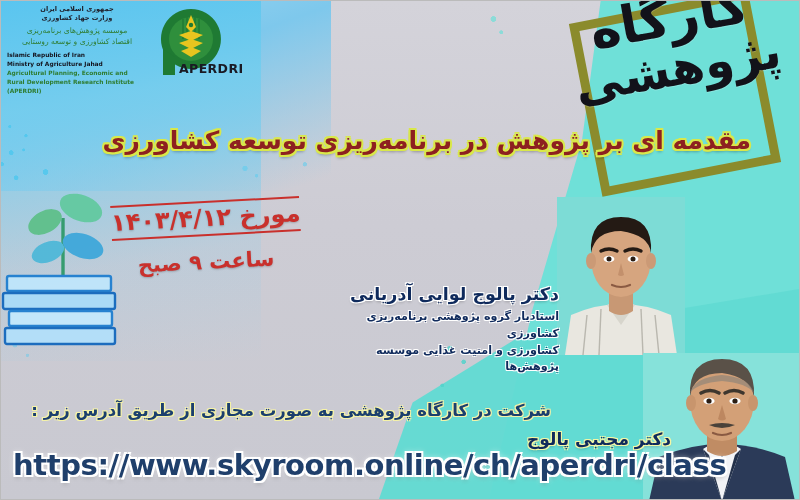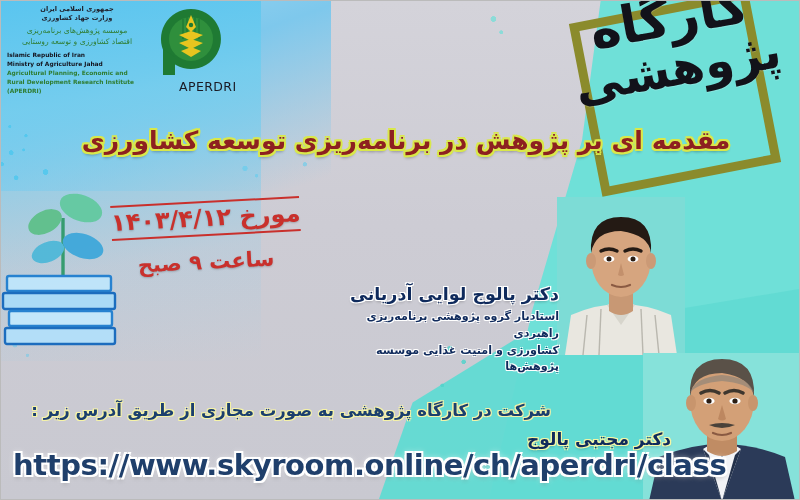--- a/index.html
+++ b/index.html
@@ -120,22 +120,22 @@
   }
   .org-en .dark{color:#15151f;font-weight:bold;}
   .org-en .green{color:#2f7d32;font-weight:bold;}
 
   
   .logo-wrap{
     position:absolute;left:138px;top:4px;width:104px;height:78px;z-index:9;
   }
   .logo-svg{display:block;}
   .logo-text{
-    position:absolute;left:40px;top:74px;
-    font-size:12.5px;font-weight:normal;color:#1a1a24;
+    position:absolute;left:40px;top:56px;
+    font-size:12.5px;font-weight:bold;color:#1a1a24;
     letter-spacing:.4px;direction:ltr;
   }
 
   
   .gold-frame{
     position:absolute;
     left:583px;top:4px;width:182px;height:176px;
     border:9px solid #8b8b2c;
     transform:rotate(-11deg);
     z-index:4;
@@ -153,21 +153,21 @@
     font-weight:bold;color:#12121a;
     line-height:.96;
     text-shadow:0 1px 0 rgba(255,255,255,.18);
   }
   .title-1{font-size:52px;letter-spacing:-1px;}
   .title-2{font-size:48px;letter-spacing:-1px;margin-top:2px;}
 
   
   .subtitle{
     position:absolute;left:60px;top:126px;width:690px;
-    text-align:center;direction:rtl;z-index:8;
+    text-align:right;direction:rtl;z-index:8;
     font-size:25px;font-weight:bold;
     color:#8d2020;
     -webkit-text-stroke:0px;
     text-shadow:
       -1.6px -1.6px 0 #d9e84a, 1.6px -1.6px 0 #d9e84a,
       -1.6px  1.6px 0 #d9e84a, 1.6px  1.6px 0 #d9e84a,
       0 -2px 0 #d9e84a, 0 2px 0 #d9e84a,
       -2px 0 0 #d9e84a, 2px 0 0 #d9e84a,
       0 3px 3px rgba(0,0,0,.28);
     line-height:1.1;
@@ -401,21 +401,21 @@
 
       <path d="M64 66 L61 78 Q64 80 67 78 Z" fill="#c3906c"></path>
 
       <path d="M55 88 Q64 92 73 88" stroke="#8a5a42" stroke-width="2.2" fill="none" stroke-linecap="round"></path>
     </g>
   </svg>
 
   <div class="sp1-text">
     <div class="sp1-name">دکتر پالوج لوایی آدریانی</div>
     <div class="sp1-role">
-      <div>استادیار گروه پژوهشی برنامه‌ریزی راهبردی</div>
+      <div>استادیار گروه پژوهشی برنامه‌ریزی کشاورزی</div>
       <div>کشاورزی و امنیت غذایی موسسه پژوهش‌ها</div>
     </div>
   </div>
 
   <svg class="sp2-photo" viewBox="0 0 158 148">
     <defs>
       <clipPath id="c2">
           <rect x="0" y="0" width="158" height="148"></rect>
         </clipPath>
     </defs>

